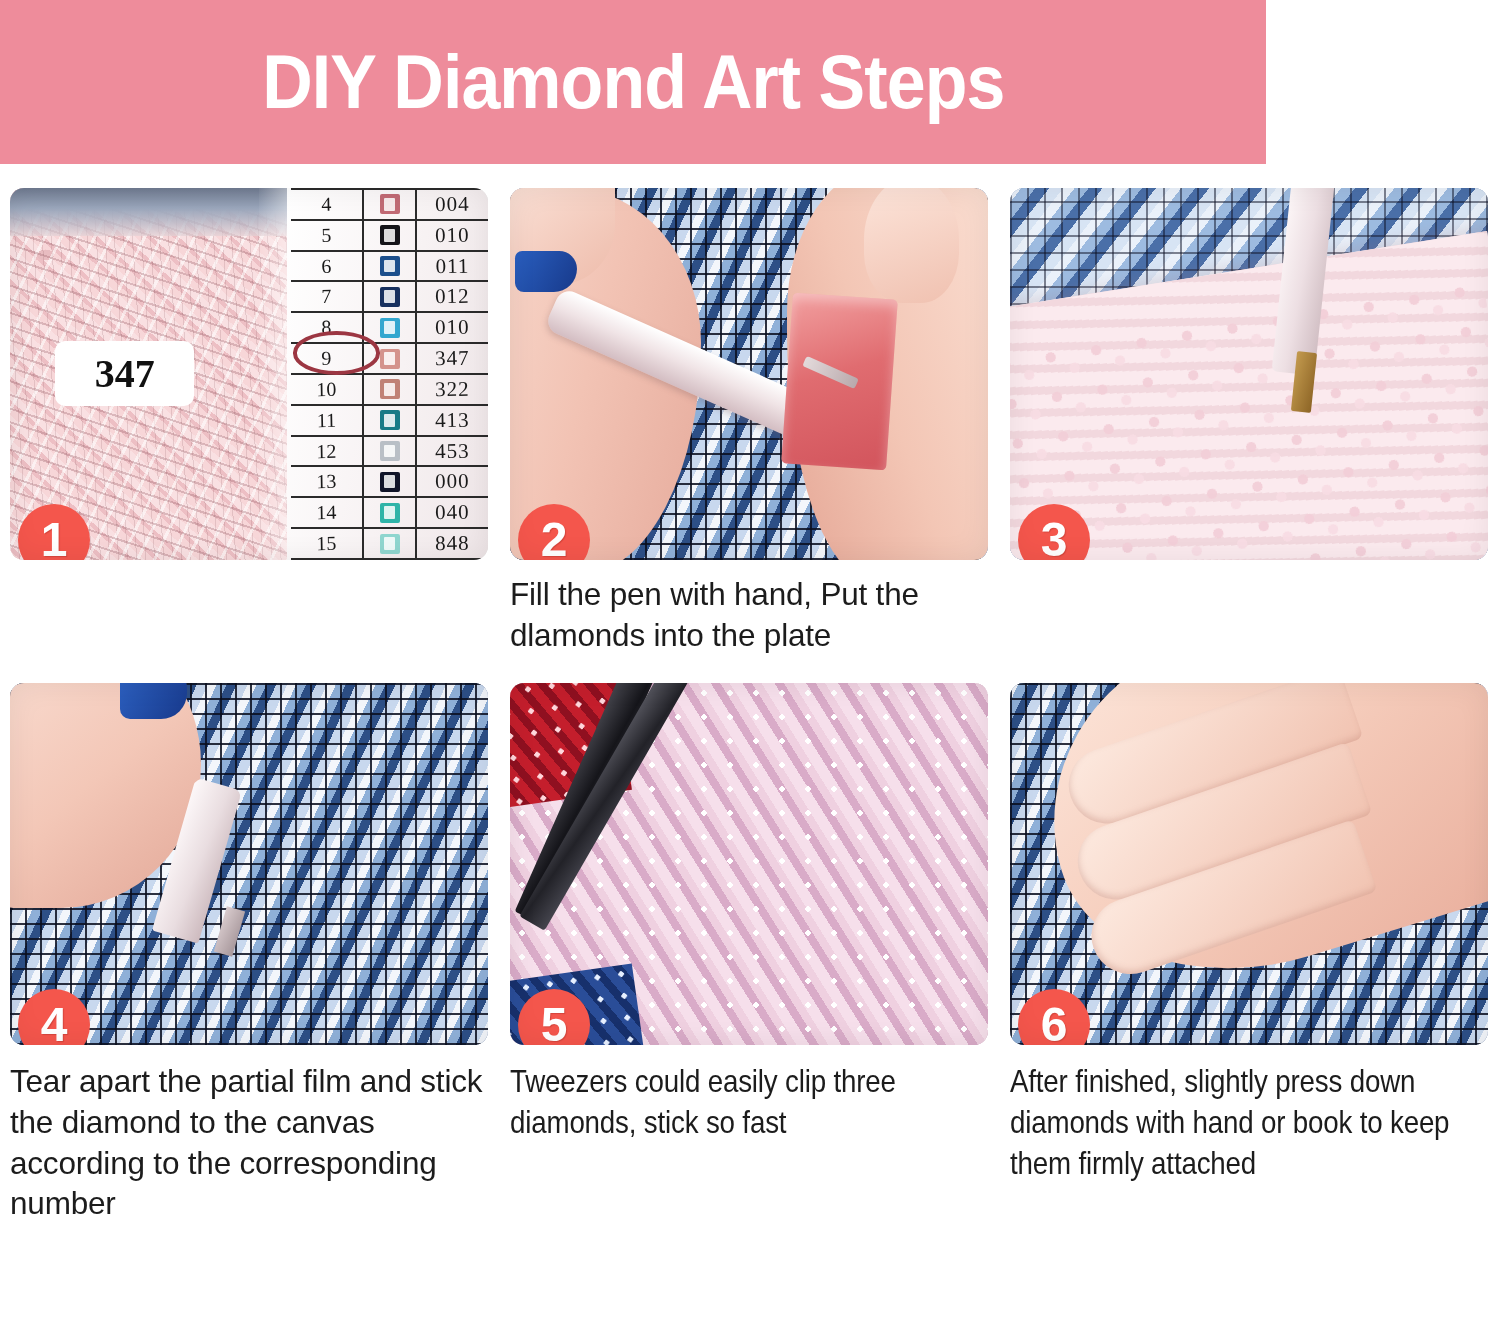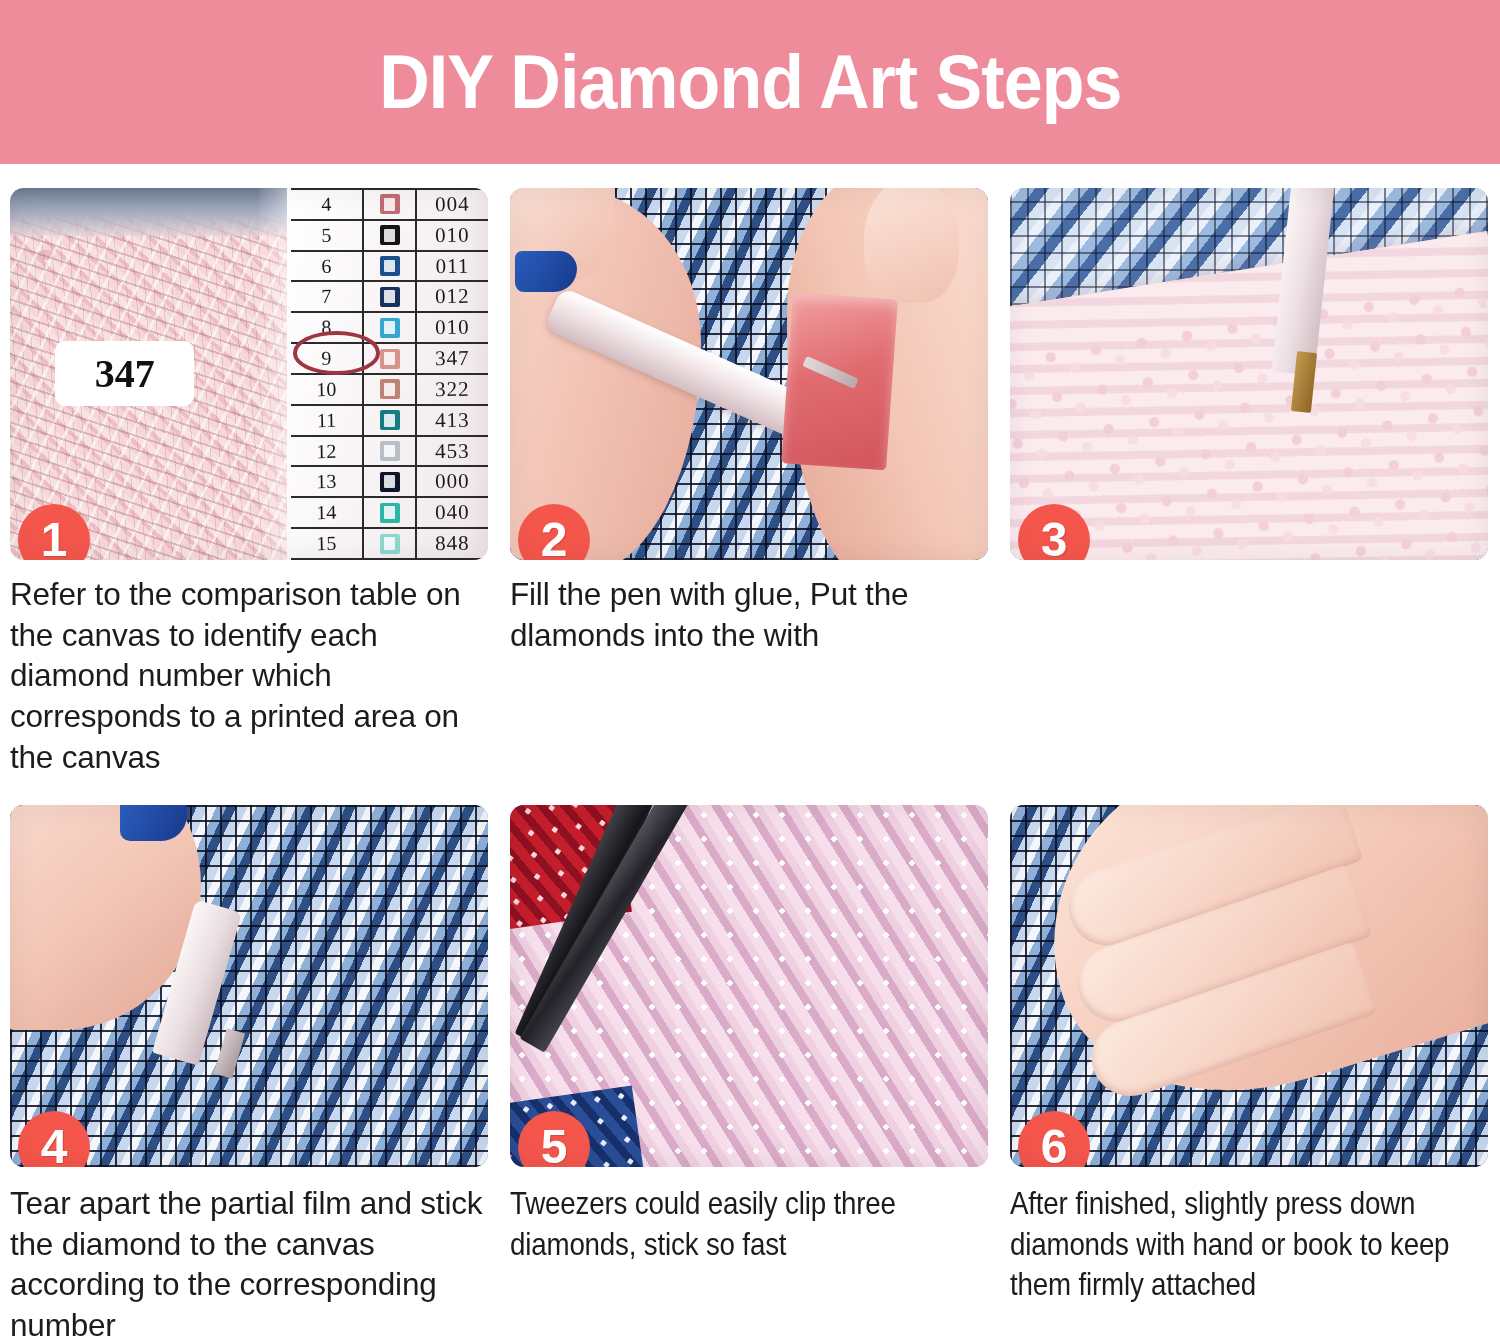--- a/index.html
+++ b/index.html
@@ -7,21 +7,21 @@
   html, body {
     width: 1500px;
     height: 1337px;
     background: #ffffff;
     font-family: "Liberation Sans", sans-serif;
     overflow: hidden;
   }
 
   
   #header-banner {
-    width: 1500px;
+    width: 1266px;
     height: 164px;
     background: #ee8c9b;
     display: flex;
     align-items: center;
     justify-content: center;
   }
   #page-title {
     color: #ffffff;
     font-family: "Liberation Sans", sans-serif;
     font-weight: bold;
@@ -570,39 +570,38 @@
               <div class="cr-sw-wrap">
                 <div class="cr-sw" style="background: rgb(143, 214, 207);"></div>
               </div>
               <div class="cr-code">848</div>
             </div>
           </div>
       </div>
       <div class="vignette"></div>
       <div class="step-badge">1</div>
     </div>
-    <div class="step-caption">Refer to the comparison table on the canvas to identify each diamond number which corresponds to a printed area on the canvas</div>
   </div>
 
   <div class="step-cell row1">
     <div class="step-figure">
       <div class="photo mosaic-blue">
         <div class="p2-hand-left"></div>
         <div class="p2-finger-top"></div>
         <div class="p2-bluecap"></div>
         <div class="p2-pen"></div>
         <div class="p2-pen-tip"></div>
         <div class="p2-hand-right"></div>
         <div class="p2-thumb"></div>
         <div class="p2-gluepad"></div>
       </div>
       <div class="vignette"></div>
       <div class="step-badge">2</div>
     </div>
-    <div class="step-caption">Fill the pen with glue, Put the dlamonds into the with</div>
+    <div class="step-caption">Fill the pen with hand, Put the dlamonds into the plate</div>
   </div>
 
   <div class="step-cell row1">
     <div class="step-figure">
       <div class="photo mosaic-blue-soft">
         <div class="p3-darkcorner"></div>
         <div class="p3-tray"></div>
         <div class="p3-drills"></div>
         <div class="p3-pen"></div>
         <div class="p3-pen-gold"></div>

